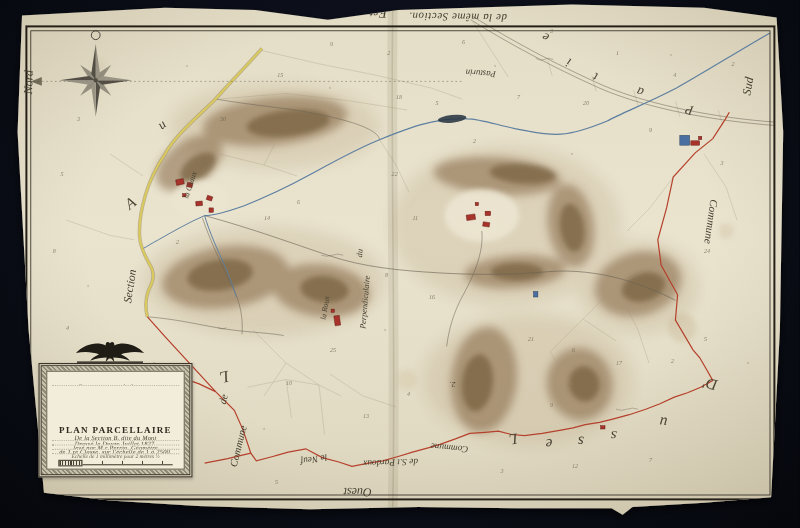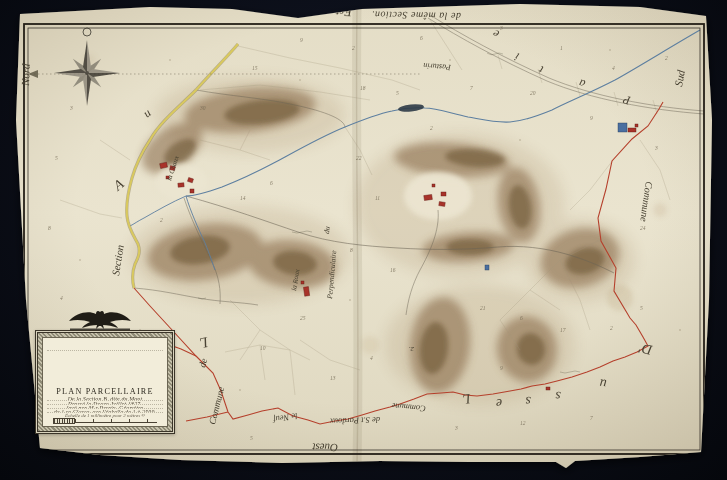--- a/index.html
+++ b/index.html
@@ -18,21 +18,21 @@
              box-shadow:0 1px 3px rgba(0,0,0,.25);}
   .cart-thick{border:1.5px solid #3a3428;height:100%;box-sizing:border-box;}
   .cart-band{height:100%;box-sizing:border-box;padding:4px;
              background:repeating-linear-gradient(45deg,#8f8b76 0 1.5px,#c6c1ab 1.5px 3px);}
   .cart-inner{height:100%;box-sizing:border-box;background:#f2edda;border:.5px solid #6b6553;
               padding:3px 4px 2px 4px;display:flex;flex-direction:column;justify-content:space-between;
               color:#4a4234;text-align:center;}
   .c-row{border-bottom:1px dotted rgba(90,80,60,.35);line-height:1.15;white-space:nowrap;overflow:hidden;}
   .c-commune{font-size:6.2px;font-variant:small-caps;letter-spacing:.4px;}
   .c-script{font-style:italic;font-size:5.8px;letter-spacing:.2px;}
-  .c-title{font-size:8.2px;font-weight:normal;letter-spacing:1.2px;border-bottom:none;line-height:1.2;
+  .c-title{font-size:8.2px;font-weight:bold;letter-spacing:1.2px;border-bottom:none;line-height:1.2;
            color:#2e2a20;white-space:nowrap;margin-top:36px;}
   .c-scale-note{font-size:5px;font-style:italic;border-bottom:none;opacity:.85;}
   .scalebar{height:6px;display:flex;align-items:center;gap:0;padding:0 6px;}
   .sb-hatch{width:20px;height:4px;
             background:repeating-linear-gradient(90deg,#4a4234 0 1px,#e9e4cf 1px 2.5px);
             border:.5px solid #4a4234;}
   .sb-line{flex:1;height:4px;border-bottom:1px solid #4a4234;
            background:repeating-linear-gradient(90deg,#4a4234 0 .8px,transparent .8px 18px);
            background-position:bottom;background-size:100% 3px;background-repeat:repeat-x;}
   .eagle{position:absolute;left:68px;top:309px;width:64px;height:22px;}

